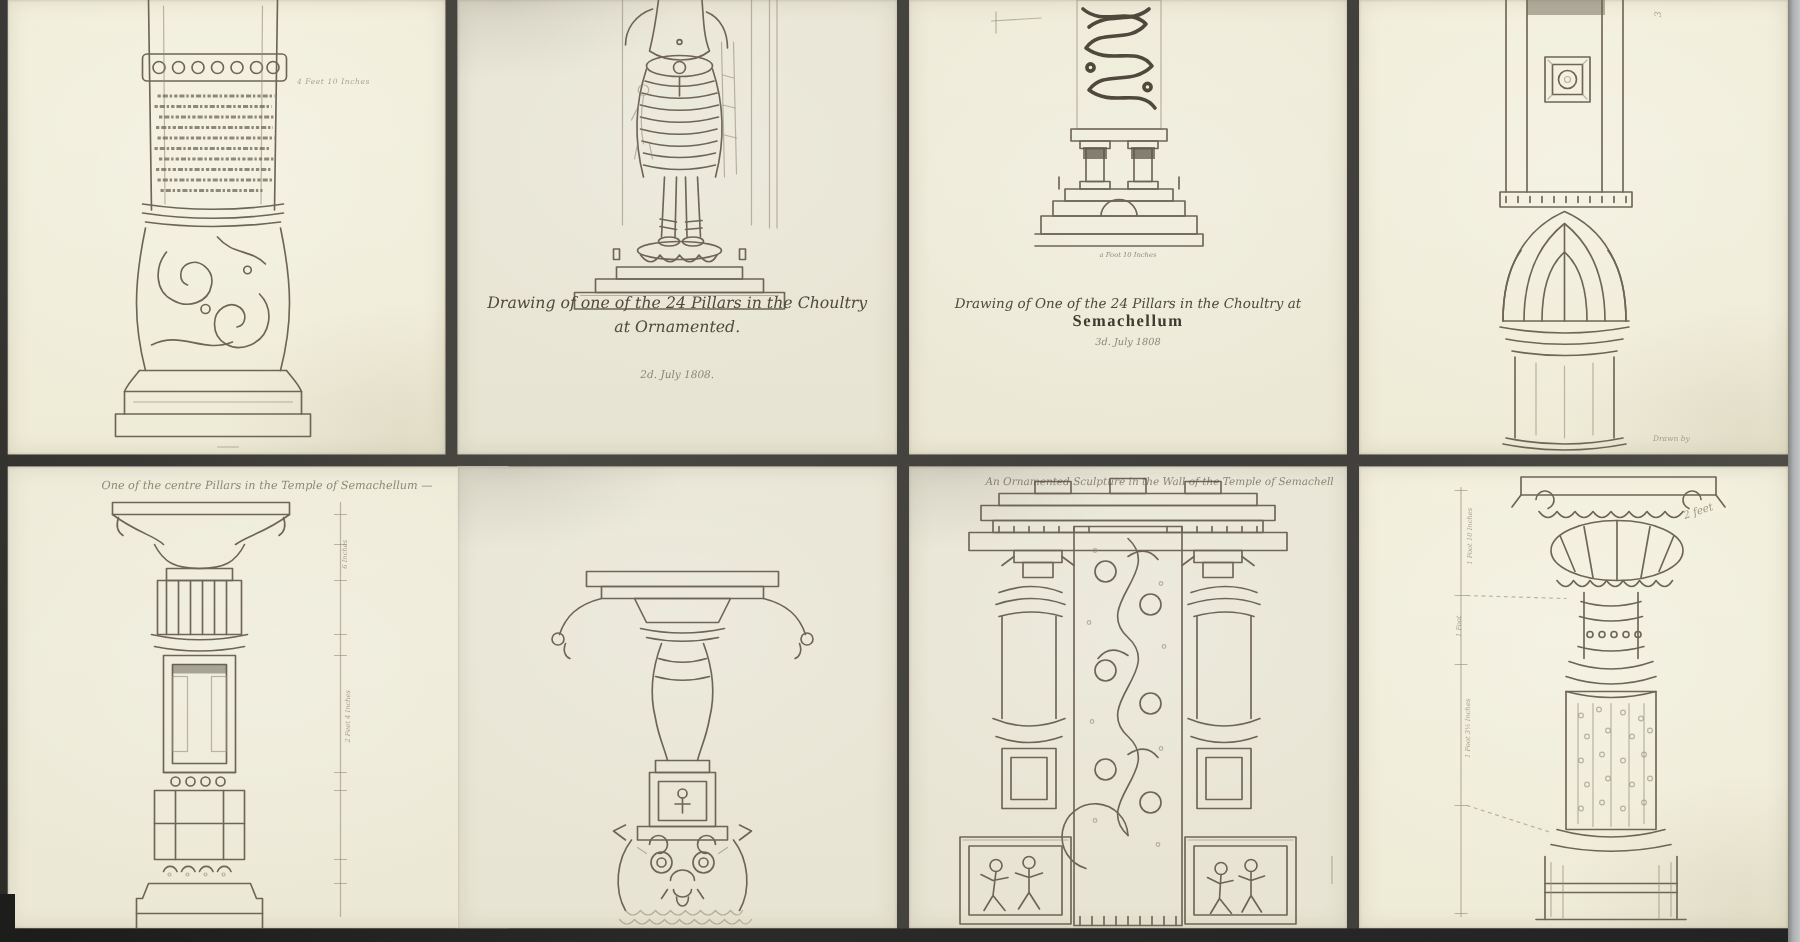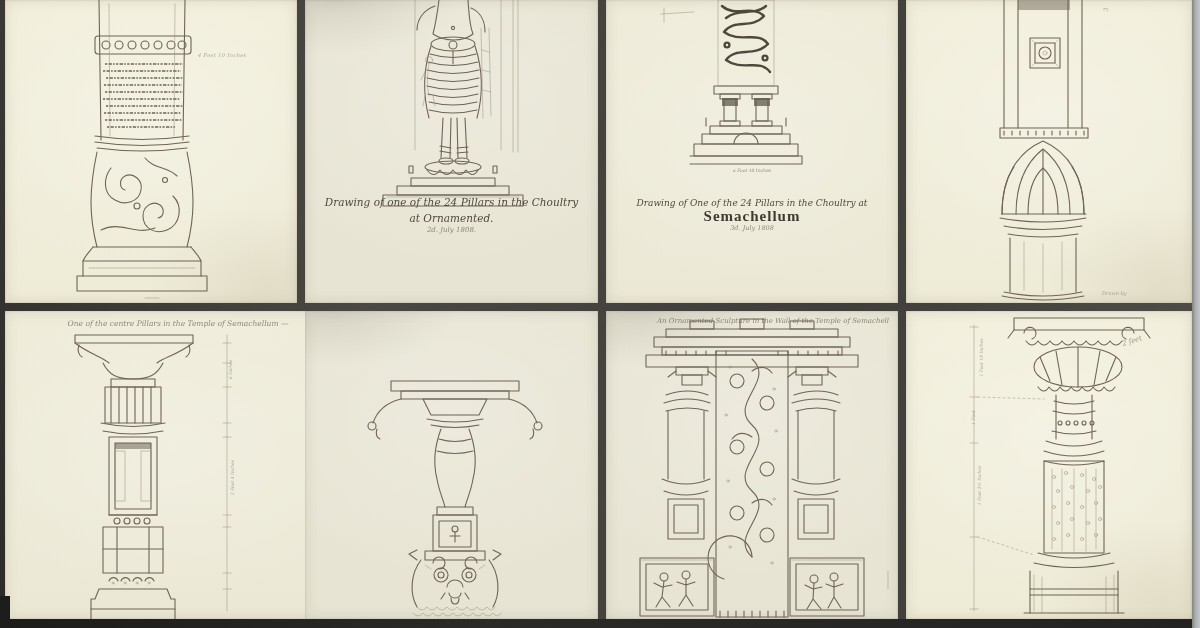--- a/index.html
+++ b/index.html
@@ -132,21 +132,21 @@
         <path d="M121,70 L116,80"></path>
           <path d="M120,96 L118,106 M128,96 L130,106"></path>
         <path d="M176,28 L178,118"></path>
           <path d="M184,28 L186,116"></path>
         <path d="M177,50 l7,2 M177,70 l8,2 M178,90 l8,2"></path>
         <path d="M82,197 L214,197"></path>
       </g>
     </svg>
     <div class="script-text" style="top:196px;font-size:10.5px;">Drawing of one of the 24 Pillars in the Choultry</div>
     <div class="script-text" style="top:212px;font-size:10.5px;">at Ornamented.</div>
-    <div class="script-text faint" style="top:226px;font-size:7px;">2d. July 1808.</div>
+    <div class="script-text faint" style="top:246px;font-size:7px;">2d. July 1808.</div>
   </figure>
 
   <figure class="tile p-mid" style="left:606px;top:0;width:292px;height:303px;margin:0;">
     <svg width="292" height="303" viewBox="0 0 292 303">
       <g class="ink-l">
         <path d="M55,14 L88,12"></path>
           <path d="M58,8 L58,22"></path>
         <rect x="112" y="0" width="56" height="86"></rect>
       </g>
       <g class="ink-d">
@@ -169,21 +169,21 @@
         <path d="M88,144 L192,144 L192,156 L88,156 Z"></path>
         <path d="M84,156 L196,156 L196,164 L84,164"></path>
         <path d="M100,126 l0,-8 M180,126 l0,-8"></path>
       </g>
       <rect class="fill-d" x="116" y="98" width="16" height="8" opacity=".75"></rect>
       <rect class="fill-d" x="148" y="98" width="16" height="8" opacity=".75"></rect>
     </svg>
     <div class="script-text faint" style="top:168px;font-size:4.5px;">a Foot 10 Inches</div>
     <div class="script-text" style="top:198px;font-size:9px;">
       <span>Drawing of One of the 24 Pillars in the Choultry at</span>
-      <span style="font-style:normal;font-family:'Liberation Serif',serif;font-weight:bold;font-size:15px;letter-spacing:1px;color:#3f3a2f;">Semachellum</span>
+      <span style="font-style:normal;font-family:'Liberation Serif',serif;font-weight:bold;font-size:11px;letter-spacing:1px;color:#3f3a2f;">Semachellum</span>
     </div>
     <div class="script-text faint" style="top:224px;font-size:6.5px;text-align:center;">3d. July 1808</div>
   </figure>
 
   <figure class="tile p-warm" style="left:906px;top:0;width:286px;height:303px;margin:0;">
     <svg width="286" height="303" viewBox="0 0 286 303">
       <rect class="fill-d" x="112" y="0" width="52" height="10" opacity=".45"></rect>
       <g class="ink">
         <path d="M98,0 L98,128"></path>
           <path d="M176,0 L176,128"></path>

